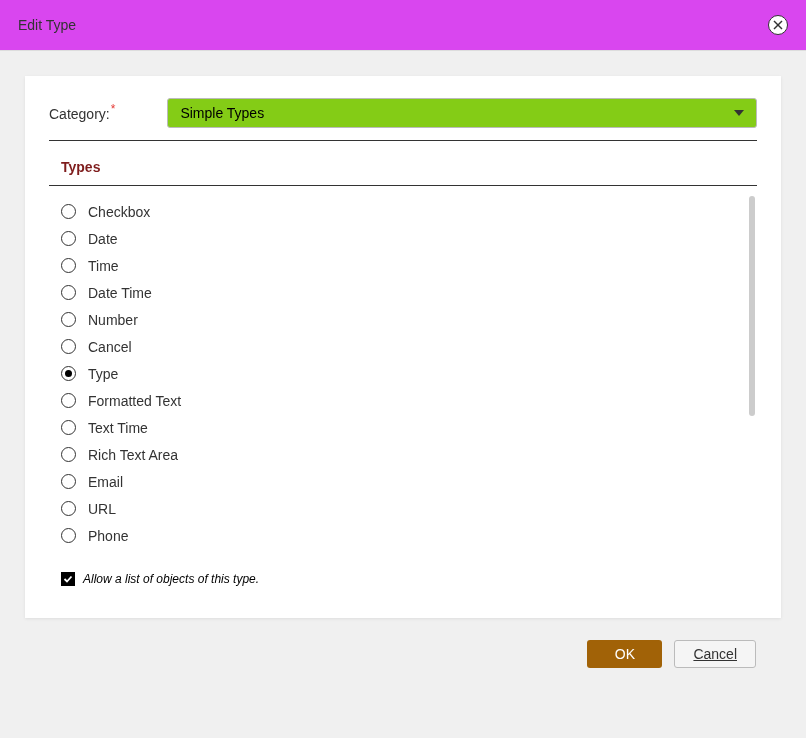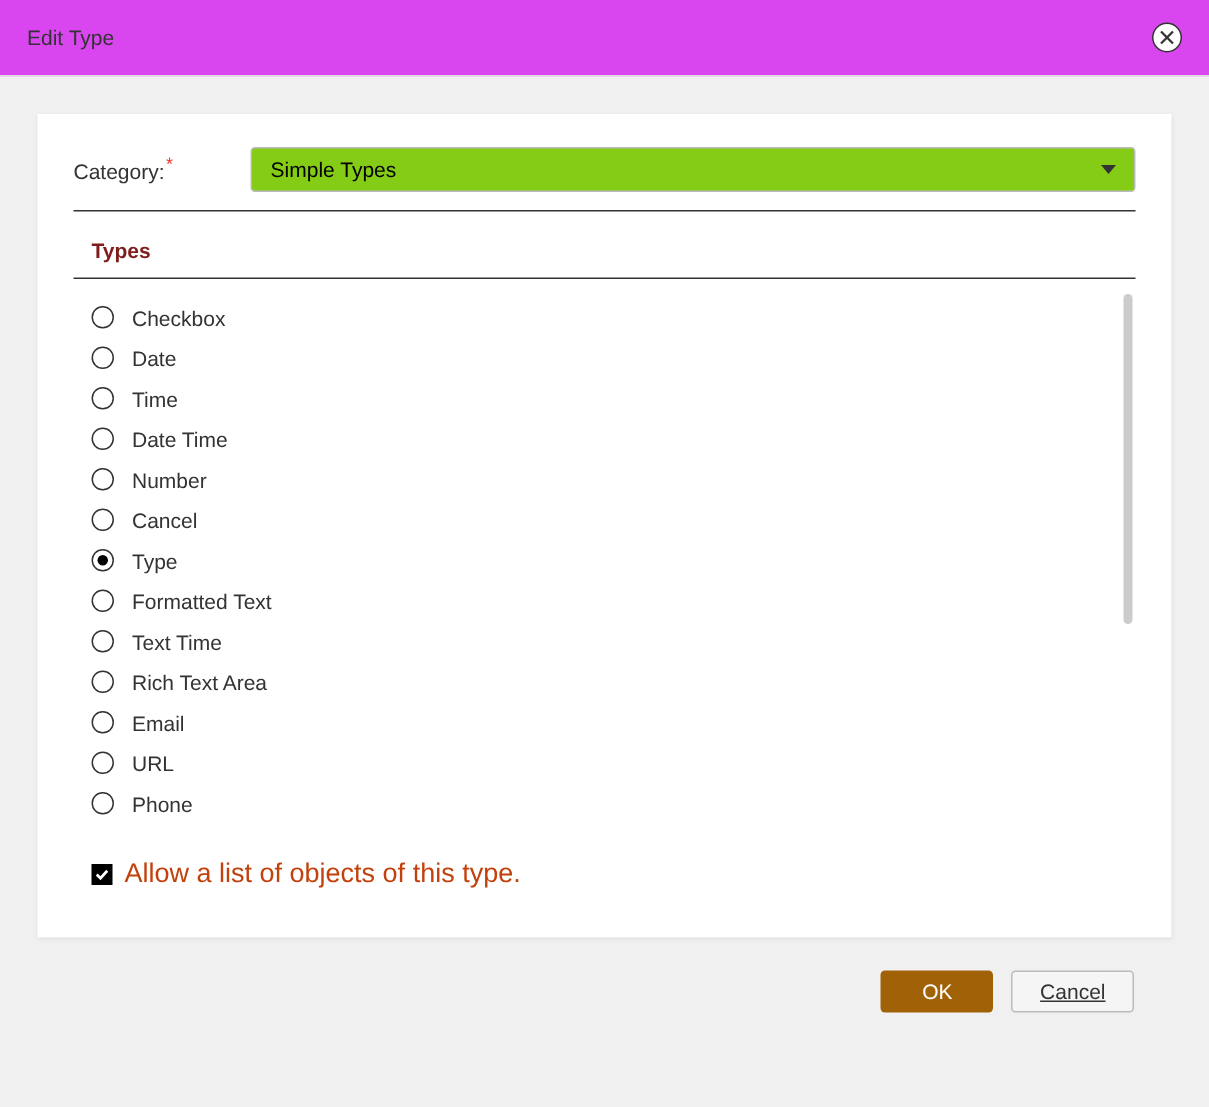--- a/index.html
+++ b/index.html
@@ -158,22 +158,23 @@
       display: flex;
       align-items: center;
       justify-content: center;
       cursor: pointer;
     }
     .checkbox-box svg {
       width: 10px;
       height: 10px;
     }
     .checkbox-label {
-      font-size: 18px;
-      color: #c2410c;
+      font-size: 12px;
+      color: #000000;
+      font-style: italic;
     }
     .button-row {
       display: flex;
       justify-content: flex-end;
       gap: 12px;
       padding: 22px 25px 0 0;
     }
     .btn {
       min-width: 75px;
       height: 28px;

